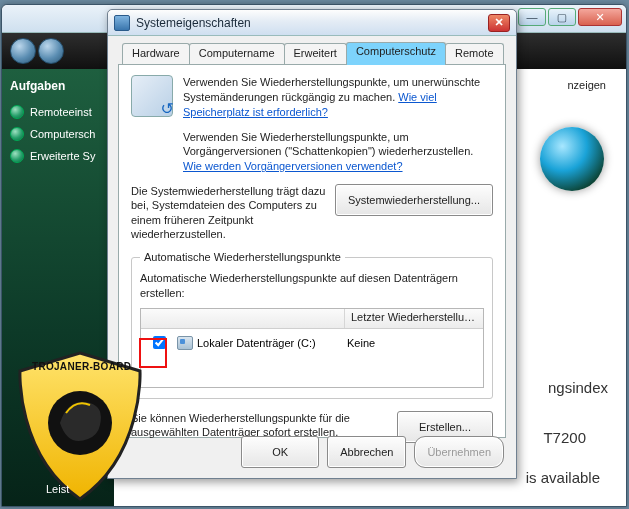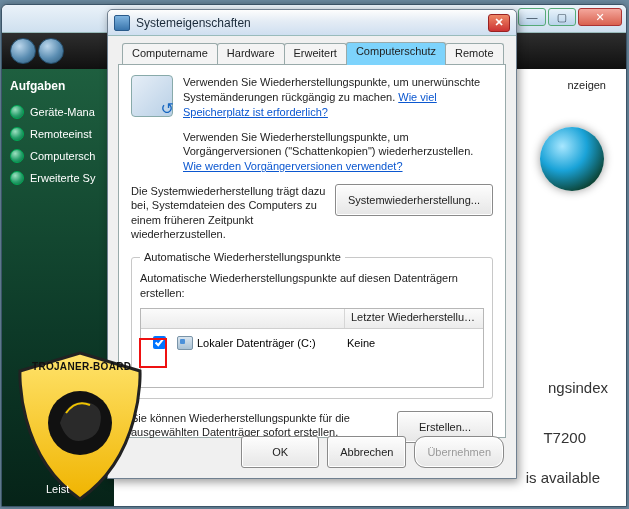--- a/index.html
+++ b/index.html
@@ -93,24 +93,20 @@
     <div class="nav-orbs">
       <div class="nav-orb"></div>
       <div class="nav-orb"></div>
     </div>
   </div>
   <div class="bg-body">
     <div class="bg-sidebar">
       <h4>Aufgaben</h4>
       <div class="sb-item">
           <span class="sb-bullet"></span>
-          <span>Geräte-Mana</span>
-        </div>
-      <div class="sb-item">
-          <span class="sb-bullet"></span>
           <span>Remoteeinst</span>
         </div>
       <div class="sb-item">
           <span class="sb-bullet"></span>
           <span>Computersch</span>
         </div>
       <div class="sb-item">
           <span class="sb-bullet"></span>
           <span>Erweiterte Sy</span>
         </div>
@@ -126,22 +122,22 @@
 </div>
 
 <div class="dlg">
   <div class="dlg-title">
     <span class="sysicon"></span>
     <span class="t">Systemeigenschaften</span>
     <span class="dlg-close">✕</span>
   </div>
   <div class="dlg-body">
     <div class="tabs">
+      <div class="tab">Hardware</div>
       <div class="tab">Computername</div>
-      <div class="tab">Hardware</div>
       <div class="tab">Erweitert</div>
       <div class="tab active">Computerschutz</div>
       <div class="tab">Remote</div>
     </div>
     <div class="tabpanel">
 
       <div class="info-row">
         <div class="info-icon"></div>
         <div class="info-text">
           <span>Verwenden Sie Wiederherstellungspunkte, um unerwünschte Systemänderungen rückgängig zu machen. </span><a class="lnk">Wie viel Speicherplatz ist erforderlich?</a>

